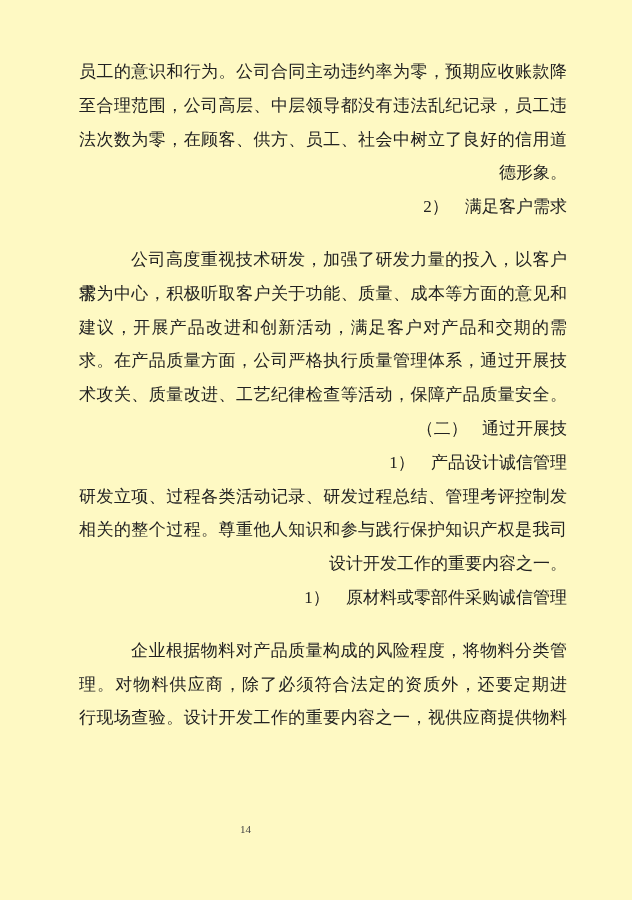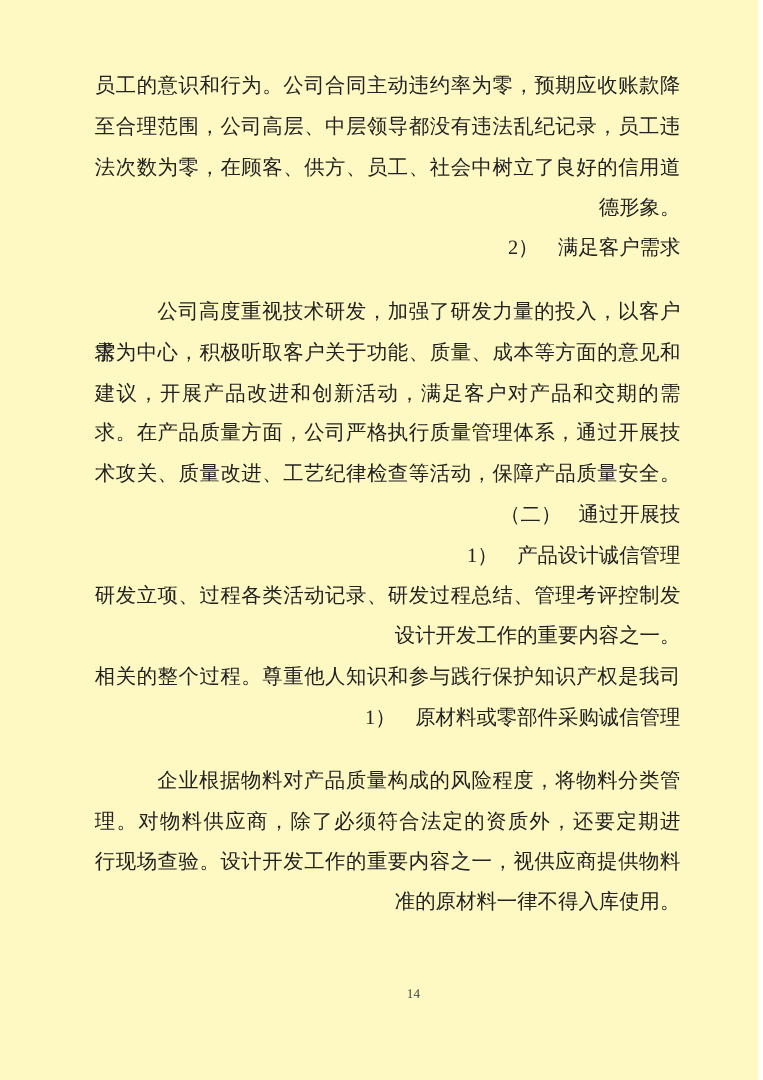--- a/index.html
+++ b/index.html
@@ -48,21 +48,21 @@
   
   .hd0 {
     text-indent: 2px;
     word-spacing: 10px;
   }
   .page-number {
     position: absolute;
     left: 240px;
     top: 823px;
     width: 110px;
-    text-align: right;
+    text-align: left;
     font-size: 11px;
     line-height: 13px;
     color: #444444;
     font-family: "Liberation Serif", "DejaVu Serif", serif;
   }
 </style>
 </head>
 <body>
 
 <div class="page">
@@ -79,26 +79,25 @@
     <div class="ln j">求为中心，积极听取客户关于功能、质量、成本等方面的意见和</div>
     <div class="ln j">建议，开展产品改进和创新活动，满足客户对产品和交期的需</div>
     <div class="ln j">求。在产品质量方面，公司严格执行质量管理体系，通过开展技</div>
     <div class="ln j">术攻关、质量改进、工艺纪律检查等活动，保障产品质量安全。</div>
 
     <div class="ln hd0">（二） 通过开展技</div>
 
     <div class="ln hd">1） 产品设计诚信管理</div>
 
     <div class="ln j">研发立项、过程各类活动记录、研发过程总结、管理考评控制发</div>
+    <div class="ln j">相关的整个过程。尊重他人知识和参与践行保护知识产权是我司</div>
     <div class="ln">设计开发工作的重要内容之一。</div>
-    <div class="ln j">相关的整个过程。尊重他人知识和参与践行保护知识产权是我司</div>
 
     <div class="ln hd">1） 原材料或零部件采购诚信管理</div>
 
     <div class="ln j ind">企业根据物料对产品质量构成的风险程度，将物料分类管</div>
     <div class="ln j">理。对物料供应商，除了必须符合法定的资质外，还要定期进</div>
     <div class="ln j">行现场查验。设计开发工作的重要内容之一，视供应商提供物料</div>
-    <div class="ln">准的原材料一律不得入库使用。</div>
 
   </div>
 
   <div class="page-number">14</div>
 </div>
 
 </body></html>

